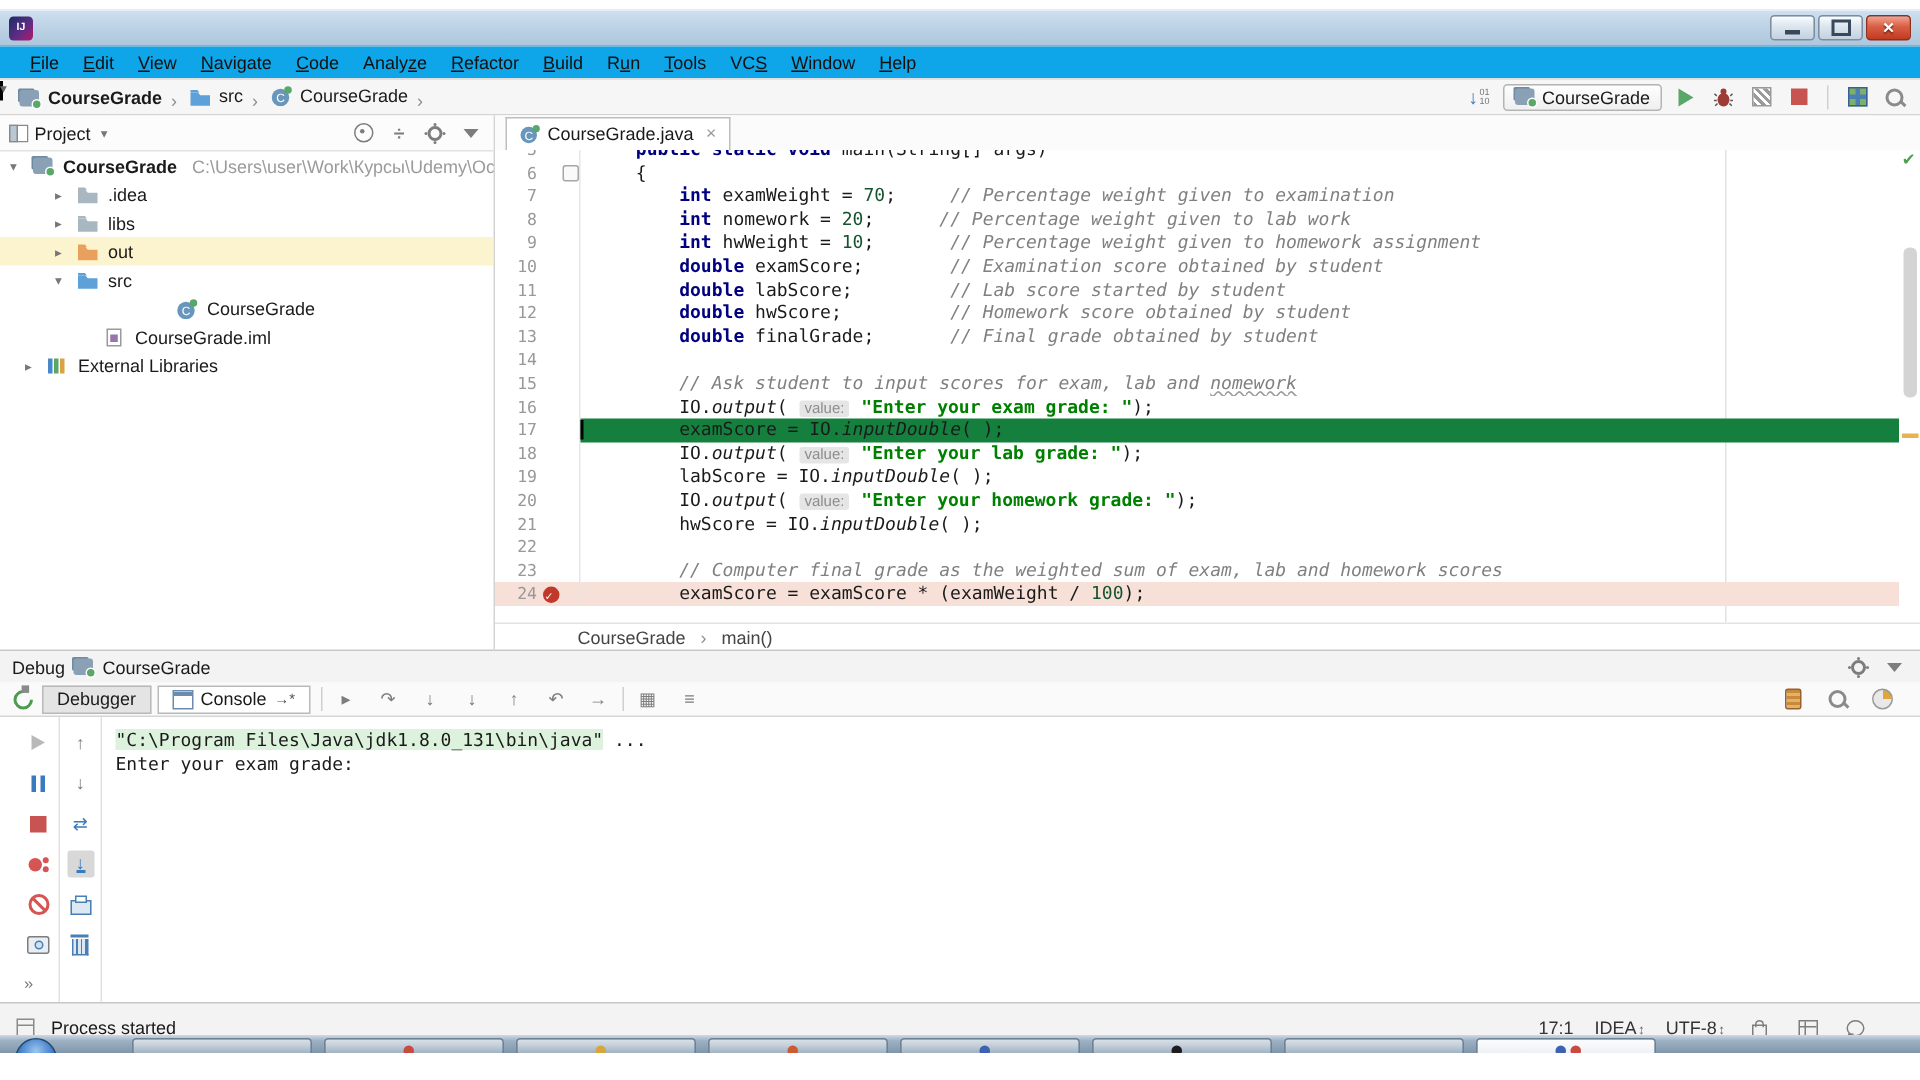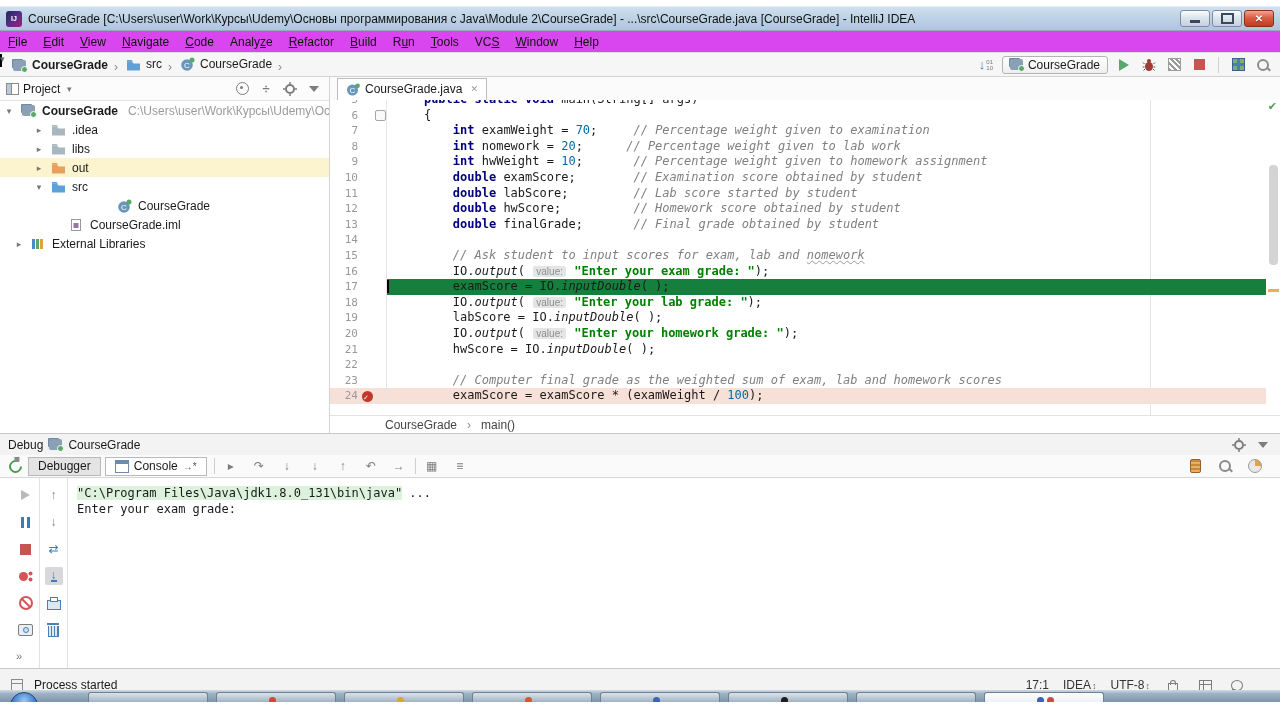--- a/index.html
+++ b/index.html
@@ -17,22 +17,22 @@
   .wbtn{width:30px;height:17px;border:1px solid #7d8da0;border-radius:3px;
     background:linear-gradient(#fbfdfe,#dbe5ee 45%,#c3d2e0);
     display:flex;align-items:center;justify-content:center;box-sizing:border-box;}
   .wbtn.close{background:linear-gradient(#f0a391,#d95f43 45%,#c13b22);border-color:#8e2f1c;color:#fff;}
   .wbtn .bar{width:10px;height:3px;background:#39495c;margin-top:6px;}
   .wbtn .box{width:9px;height:7px;border:2px solid #39495c;}
   .wbtn.close span{color:#fff;font-weight:bold;font-size:10px;text-shadow:0 1px 1px #7c2413;}
   .i-app{width:16px;height:16px;border-radius:3px;background:linear-gradient(135deg,#1b2b63,#5b2d84 55%,#b5176e);
     color:#fff;font-size:7px;font-weight:bold;display:flex;align-items:center;justify-content:center;}
   
-  #menubar{left:0;top:31px;width:1280px;height:22px;background:#d946ef;border-bottom:1px solid #dedede;
-    display:flex;align-items:center;padding-left:0;box-sizing:border-box;}
+  #menubar{left:0;top:31px;width:1280px;height:22px;background:#0ea5e9;border-bottom:1px solid #dedede;
+    display:flex;align-items:center;padding-left:12px;box-sizing:border-box;}
   .menu-item{padding:2px 8px;color:#111;}
   .mn{text-decoration:underline;}
   
   #navbar{left:0;top:53px;width:1280px;height:24px;background:#f6f6f6;border-bottom:1px solid #d3d3d3;
     display:flex;align-items:center;padding:0 8px;box-sizing:border-box;}
   .crumb{display:inline-flex;align-items:center;gap:4px;padding:1px 2px;}
   .crumb-sep{color:#8c8c8c;margin:0 4px;font-size:12px;}
   #nav-right{margin-left:auto;display:flex;align-items:center;gap:7px;}
   .combo{display:inline-flex;align-items:center;gap:5px;border:1px solid #b4b4b4;border-radius:3px;
     background:linear-gradient(#fefefe,#efefef);padding:2px 7px;height:18px;box-sizing:border-box;}
@@ -109,21 +109,21 @@
   .cl .gico{width:14px;flex:none;display:flex;align-items:center;justify-content:center;}
   .cl .fold{width:12px;flex:none;border-right:1px solid #e6e6e6;display:flex;align-items:center;justify-content:center;}
   .cl .codecell{flex:1;padding-left:8px;position:relative;}
   .cl.row-bp{background:#f7e0d8;}
   .codecell.cur{background:#15803d;}
   .caret{position:absolute;left:0;top:1px;width:2px;height:13px;background:#000;}
   .bp-dot{width:11px;height:11px;border-radius:50%;background:#c0392b;position:relative;}
   .bp-dot::after{content:"✓";color:#fff;font-size:8px;position:absolute;left:2px;top:-1px;}
   .fold-box{width:9px;height:9px;border:1px solid #a6a6a6;border-radius:2px;background:#fafafa;}
   .tk-kw{color:#000080;font-weight:bold;}
-  .tk-num{color:#0369a1;}
+  .tk-num{color:#14532d;}
   .tk-str{color:#008000;font-weight:bold;}
   .tk-com{color:#808080;font-style:italic;}
   .tk-comerr{color:#808080;font-style:italic;text-decoration:underline wavy #9b9b9b 1px;}
   .tk-mth{font-style:italic;color:#1a1a1a;}
   .tk-hint{background:#e5e5e5;color:#8c8c8c;font-family:"Liberation Sans",sans-serif;font-size:10px;
     border-radius:2px;padding:0 3px;margin:0 1px;}
   #margin-guide{left:820px;top:0;width:1px;height:315px;background:#e2e2e2;}
   #stripe{right:0;top:0;width:14px;height:315px;background:#fff;}
   #stripe .ok{color:#4f9e52;font-size:11px;position:absolute;right:3px;top:0;}
   #stripe .thumb{position:absolute;right:2px;top:65px;width:9px;height:100px;background:#d4d4d4;border-radius:4px;}
@@ -163,21 +163,20 @@
   .tbtn{position:absolute;top:2px;height:12px;width:118px;border:1px solid #6f8294;border-bottom:none;border-radius:3px 3px 0 0;
     background:linear-gradient(rgba(255,255,255,.6),rgba(255,255,255,.15));}
   .tbtn.active{background:linear-gradient(#fdfdfd,#e8edf2);}
   .tdot{position:absolute;top:4px;width:7px;height:7px;border-radius:50%;}
 </style>
 </head>
 <body>
 
 <div id="titlebar" class="abs">
   <span class="i-app">IJ</span>
-  <span class="title">CourseGrade [C:\Users\user\Work\Курсы\Udemy\Основы программирования с Java\Module 2\CourseGrade] - ...\src\CourseGrade.java [CourseGrade] - IntelliJ IDEA</span>
   <span class="winbtns">
     <span class="wbtn">
         <span class="bar"></span>
       </span>
     <span class="wbtn">
         <span class="box"></span>
       </span>
     <span class="wbtn close">
         <span>✕</span>
       </span>

